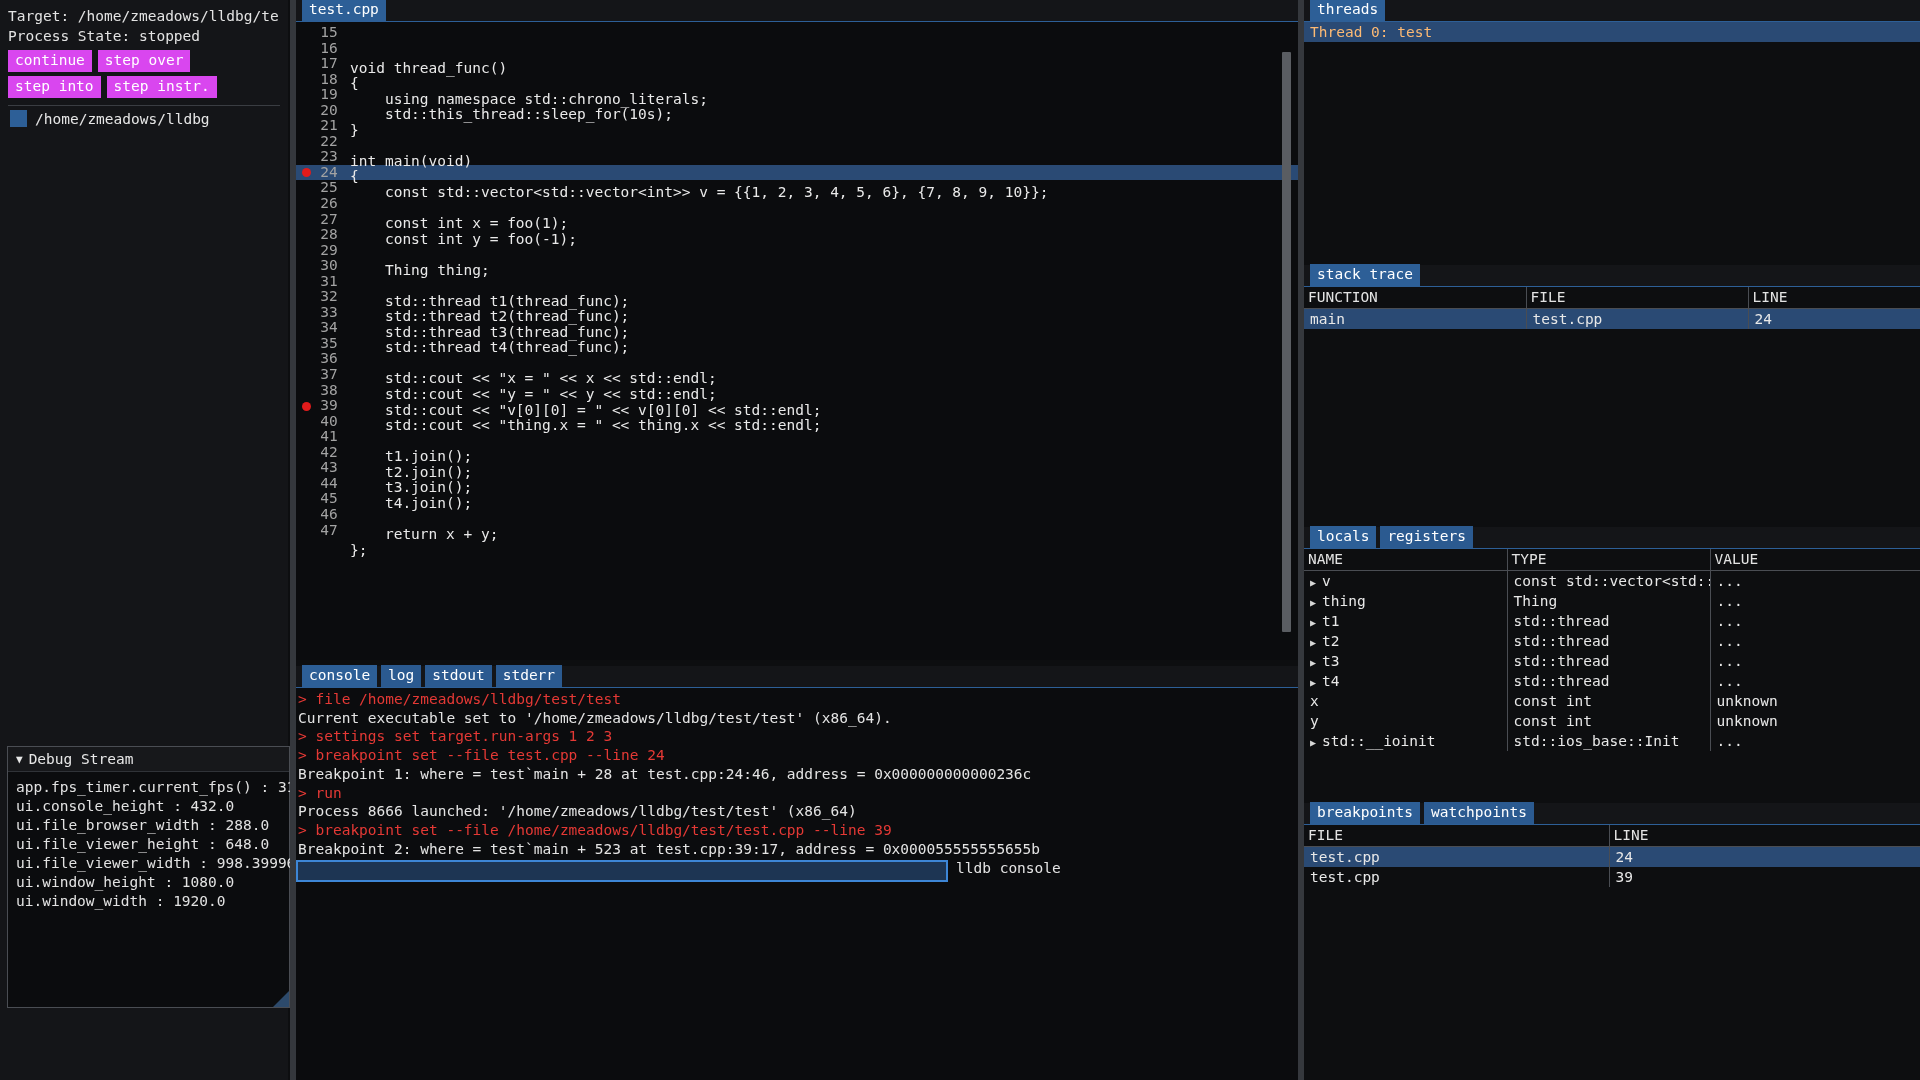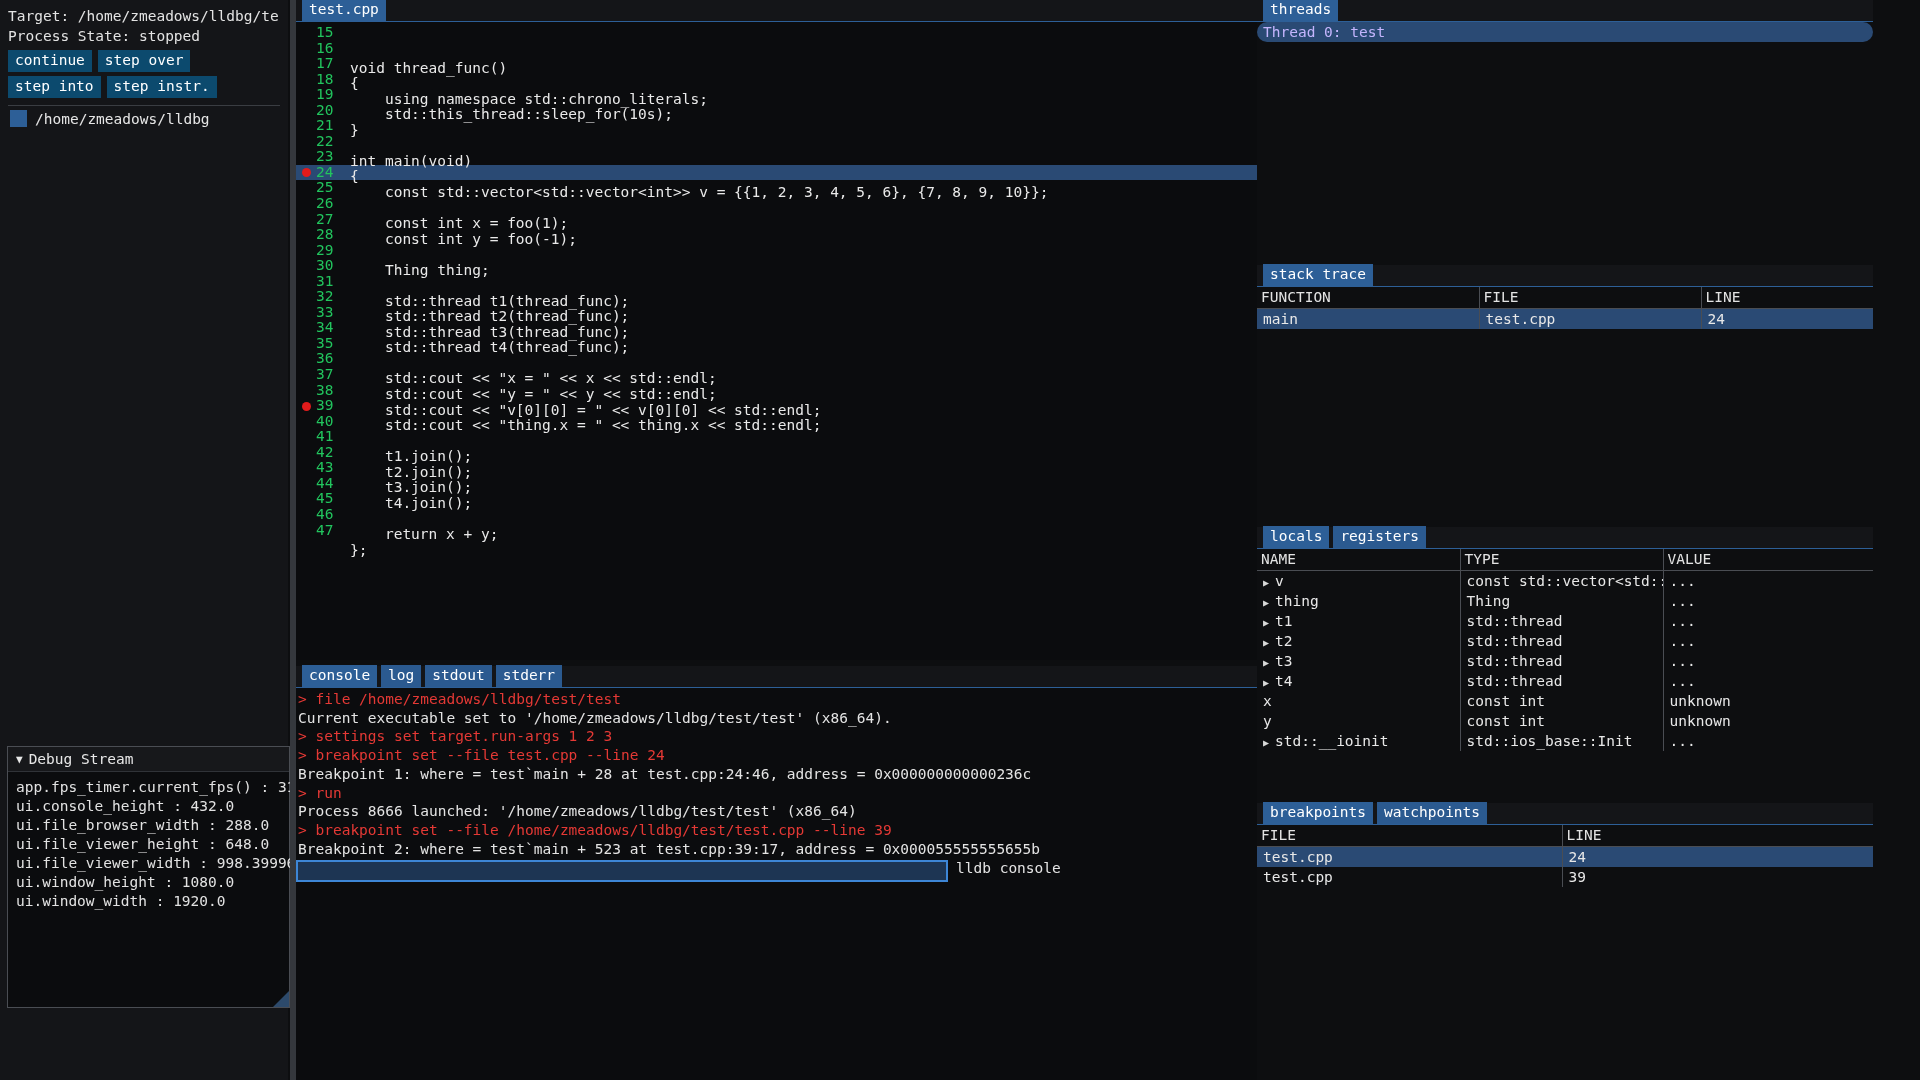--- a/index.html
+++ b/index.html
@@ -17,21 +17,21 @@
   
   #left-panel {
     position: absolute; left: 0; top: 0;
     width: 288px; height: 1080px;
     background: #141518;
     padding: 6px 8px 0 8px;
   }
   .target-line { white-space: nowrap; overflow: hidden; color: #e3e3e3; line-height: 20px; }
   .ctrl-row { margin-top: 4px; display: flex; gap: 6px; }
   .ctrl-btn {
-    background: #0c4a6e; color: #ffffff;
+    background: #d946ef; color: #ffffff;
     padding: 1px 7px 2px 7px;
     line-height: 19px;
     border: none; border-radius: 0;
     font-family: inherit; font-size: 14.5px;
     cursor: pointer;
   }
   .hr-sep { margin-top: 7px; border-top: 1px solid #3a3d42; }
   .fb-row { display: flex; align-items: center; gap: 8px; padding: 4px 2px; }
   .folder-swatch { width: 17px; height: 17px; background: #2d5f97; flex: 0 0 auto; }
   .fb-label { color: #e6e6e6; }
@@ -79,21 +79,21 @@
   }
   .tab.inactive { background: #2b5a90; }
   #code-area {
     position: relative; height: 638px; overflow: hidden;
     background: #0b0c0e; padding-top: 3px;
   }
   .code-line { display: flex; align-items: center; height: 15.55px; line-height: 15.55px; white-space: pre; }
   .code-line.highlight { background: #2a4a74; }
   .bp-gutter { width: 20px; flex: 0 0 20px; text-align: center; position: relative; }
   .bp-dot { display: inline-block; width: 9px; height: 9px; border-radius: 50%; background: #e21b1b; vertical-align: middle; }
-  .lineno { width: 34px; flex: 0 0 34px; text-align: left; color: #22c55e; padding-right: 8px; }
+  .lineno { width: 34px; flex: 0 0 34px; text-align: center; color: #a3a3a3; padding-right: 8px; }
   .codetext { color: #eaeaea; margin-top: 40px; }
   #code-scrollbar {
     position: absolute; right: 7px; top: 30px;
     width: 9px; height: 580px; background: #5a5d62; border-radius: 1px;
     cursor: pointer;
   }
   #code-scroll-track { position: absolute; right: 7px; top: 3px; width: 9px; height: 635px; background: #0b0c0e; }
 
   
   #console-panel {
@@ -109,40 +109,40 @@
   #console-input {
     width: 652px; height: 22px;
     background: #1d3553; border: 2px solid #3d86d6;
     color: #ffffff; font-family: inherit; font-size: 14.5px;
     padding: 0 4px; outline: none;
   }
   #console-hint { color: #e4e4e4; }
 
   
   #right-panel {
-    position: absolute; left: 1257px; top: 0;
+    position: absolute; left: 1304px; top: 0;
     width: 572px; height: 1080px;
     background: #0d0e10;
   }
   .sect { position: absolute; left: 0; width: 616px; }
   .sect-tabs { display: flex; align-items: flex-end; height: 22px; padding-left: 6px; gap: 4px;
                border-bottom: 1px solid #2d5f97; background: #141518; }
   .dtable { width: 100%; border-collapse: collapse; table-layout: fixed; }
   .dtable th {
     text-align: left; font-weight: normal; color: #e3e3e3;
     padding: 2px 0 3px 4px; border-bottom: 1px solid #4a4d53;
     font-size: 14.5px;
   }
   .dtable td {
     padding: 2px 0 2px 6px; color: #e8e8e8; font-size: 14.5px;
     white-space: nowrap; overflow: hidden;
   }
   .dtable th + th, .dtable td + td { border-left: 1px solid #4a4d53; }
   .dtable tr.sel td { background: #2a4a74; }
-  .thread-row { padding: 2px 0 2px 6px; background: #2a4a74; color: #c4b5fd; border-radius: 10px; }
+  .thread-row { padding: 2px 0 2px 6px; background: #2a4a74; color: #fdba74; }
   .caret { display: inline-block; font-size: 10px; margin-right: 6px; color: #d8d8d8; }
   .indent { padding-left: 12px; }
   .vdots { color: #cfcfcf; }
 </style>
 </head>
 <body>
 
 <div class="app">
 
   <div id="left-panel">

